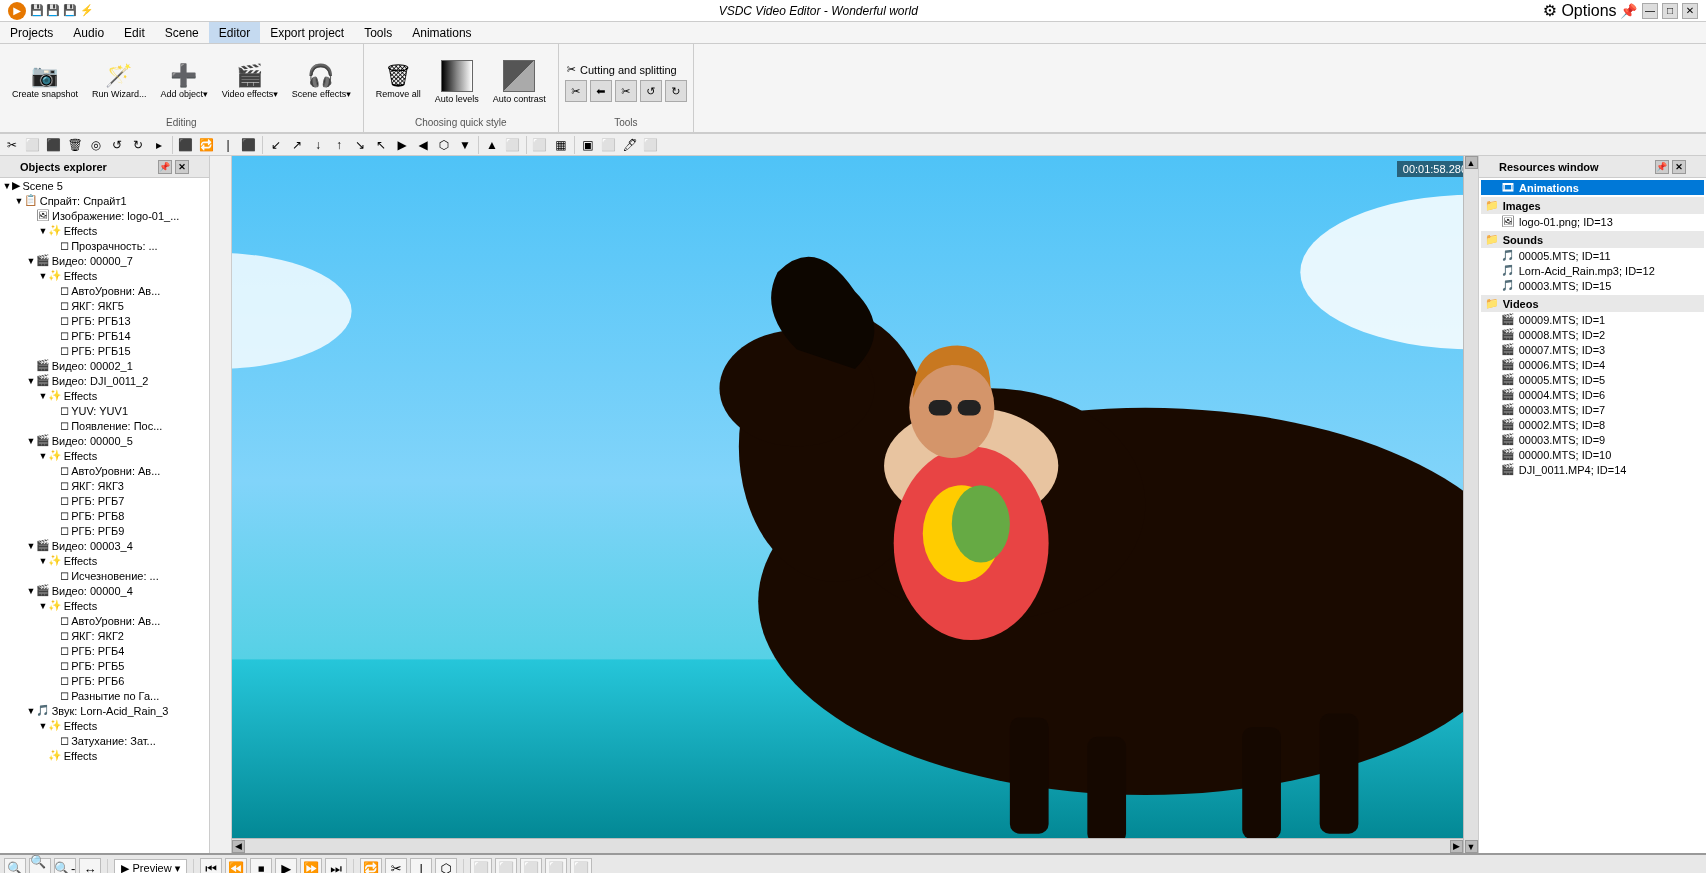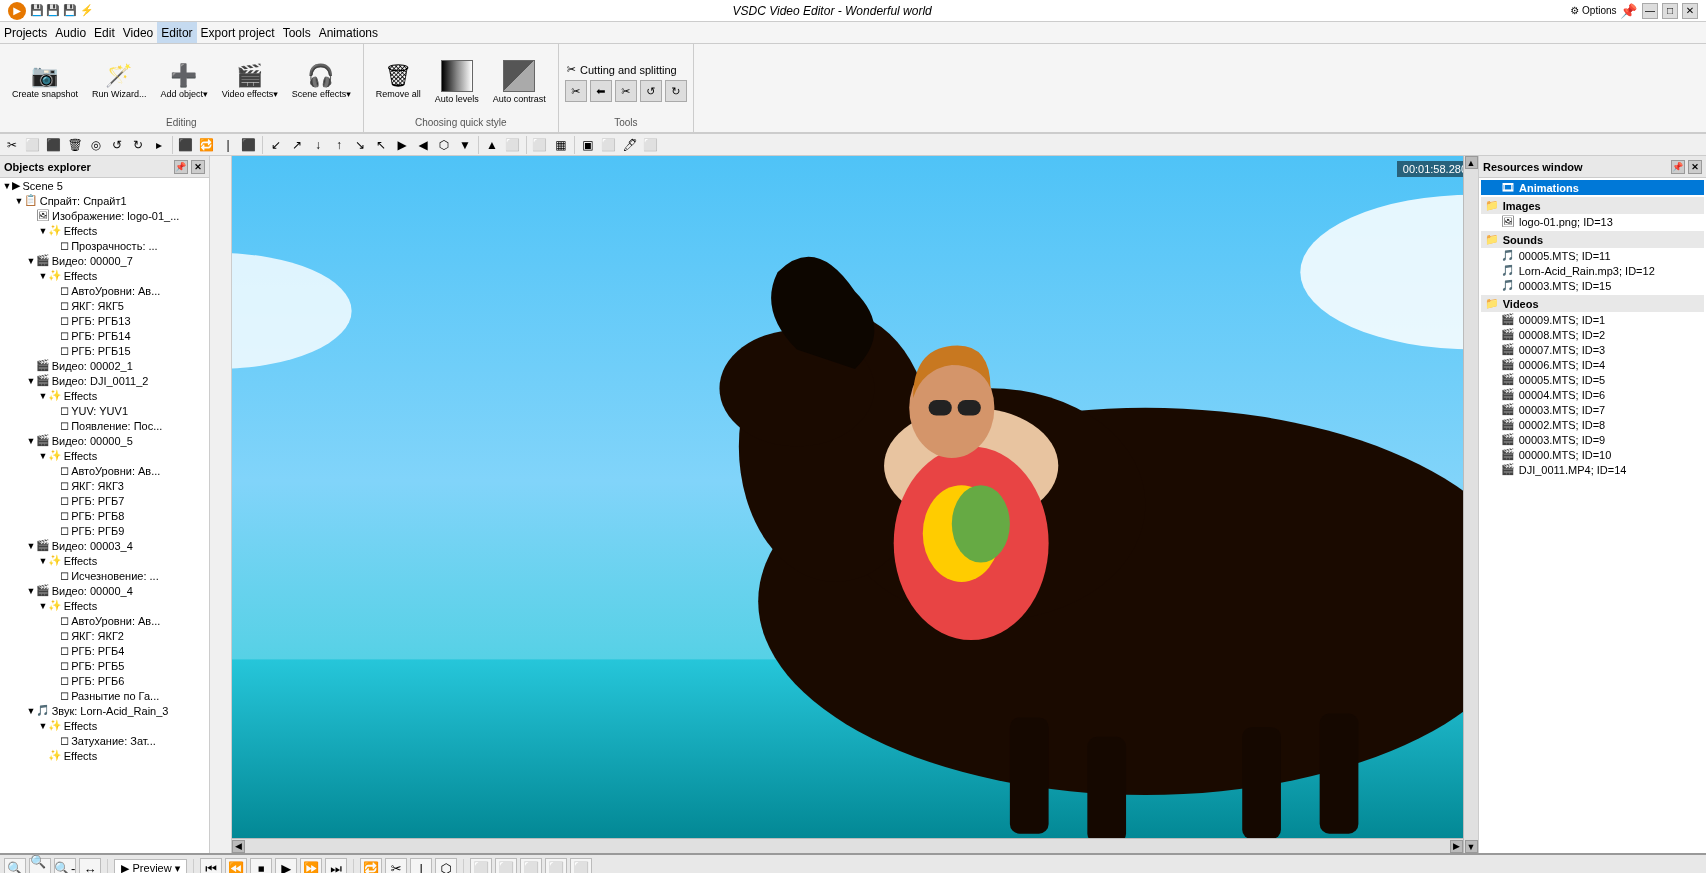--- a/index.html
+++ b/index.html
@@ -5,38 +5,38 @@
     * { margin: 0; padding: 0; box-sizing: border-box; }
     body { font-family: 'Segoe UI', Arial, sans-serif; font-size: 11px; background: #f0f0f0; color: #000; width: 1706px; height: 873px; overflow: hidden; }
 
     
     .titlebar { height: 22px; background: #fff; display: flex; align-items: center; justify-content: space-between; padding: 0 8px; border-bottom: 1px solid #ccc; }
     .titlebar-title { flex: 1; text-align: center; font-size: 12px; font-style: italic; }
     .titlebar-btn { width: 16px; height: 16px; background: #ddd; border: 1px solid #aaa; font-size: 10px; display: flex; align-items: center; justify-content: center; cursor: pointer; }
 
     
     .menubar { height: 22px; background: #f5f5f5; display: flex; align-items: center; border-bottom: 1px solid #ccc; }
-    .menu-item { padding: 2px 4px; cursor: pointer; height: 100%; display: flex; align-items: center; font-size: 12px; }
+    .menu-item { padding: 2px 10px; cursor: pointer; height: 100%; display: flex; align-items: center; font-size: 12px; }
     .menu-item.active { background: #c5daf0; }
 
     
     .toolbar { height: 90px; background: #f5f5f5; border-bottom: 2px solid #ccc; display: flex; align-items: stretch; }
     .toolbar-group { display: flex; align-items: center; padding: 4px 6px; border-right: 1px solid #ccc; flex-direction: column; justify-content: flex-start; }
     .toolbar-group-inner { display: flex; align-items: center; flex-wrap: wrap; gap: 2px; flex: 1; }
     .toolbar-group-label { font-size: 10px; color: #555; margin-top: 2px; width: 100%; text-align: center; }
     .toolbar-btn { display: flex; flex-direction: column; align-items: center; justify-content: center; cursor: pointer; padding: 3px 5px; border: 1px solid transparent; border-radius: 2px; min-width: 40px; height: 60px; }
     .toolbar-btn .icon { font-size: 22px; line-height: 1; }
     .toolbar-btn .label { font-size: 9px; margin-top: 2px; text-align: center; }
 
     
     .main-area { display: flex; height: calc(873px - 22px - 22px - 90px - 22px - 20px); }
 
     
     .objects-panel { width: 210px; background: #fff; border-right: 1px solid #ccc; display: flex; flex-direction: column; }
-    .panel-header { height: 22px; background: #e8e8e8; display: flex; align-items: center; justify-content: space-between; padding: 0 4px; font-size: 11px; font-weight: bold; border-bottom: 1px solid #ccc; }
+    .panel-header { height: 22px; background: #e8e8e8; display: flex; align-items: center; justify-content: space-between; padding: 0 20px; font-size: 11px; font-weight: bold; border-bottom: 1px solid #ccc; }
     .panel-header-btns { display: flex; gap: 3px; }
     .panel-header-btn { width: 14px; height: 14px; background: #ccc; border: 1px solid #999; font-size: 9px; display: flex; align-items: center; justify-content: center; cursor: pointer; }
     .tree-container { flex: 1; overflow-y: auto; overflow-x: hidden; }
     .tree-item { display: flex; align-items: center; padding: 1px 2px; cursor: pointer; white-space: nowrap; }
     .tree-icon { font-size: 11px; margin-right: 2px; }
     .tree-label { font-size: 11px; overflow: hidden; text-overflow: ellipsis; max-width: 150px; }
     .tree-toggle { width: 10px; text-align: center; font-size: 9px; }
 
     
     .left-toolbar { width: 22px; background: #f0f0f0; border-right: 1px solid #ccc; display: flex; flex-direction: column; align-items: center; padding: 2px 0; gap: 1px; }
@@ -70,33 +70,33 @@
 </head>
 <body>
 
 <div class="titlebar">
   <div style="display:flex;gap:4px;align-items:center;">
     <div style="width:18px;height:18px;background:#e67700;border-radius:50%;display:flex;align-items:center;justify-content:center;font-size:10px;color:white;">▶</div>
     <span style="font-size:11px;">💾 💾 💾 ⚡</span>
   </div>
   <span class="titlebar-title">VSDC Video Editor - Wonderful world</span>
   <div style="display:flex;gap:4px;align-items:center;">
-    <span style="font-size:10px;">⚙ Options</span>
+    <span style="font-size:16px;">⚙ Options</span>
     <span style="font-size:14px;cursor:pointer;">📌</span>
     <div class="titlebar-btn">—</div>
     <div class="titlebar-btn">□</div>
     <div class="titlebar-btn">✕</div>
   </div>
 </div>
 
 <div class="menubar" id="menubar">
     <div class="menu-item">Projects</div>
     <div class="menu-item">Audio</div>
     <div class="menu-item">Edit</div>
-    <div class="menu-item">Video</div>
+    <div class="menu-item">Scene</div>
     <div class="menu-item active">Editor</div>
     <div class="menu-item">Export project</div>
     <div class="menu-item">Tools</div>
     <div class="menu-item">Animations</div>
   </div>
 
 <div class="toolbar">
 
   <div class="toolbar-group">
     <div class="toolbar-group-inner">

